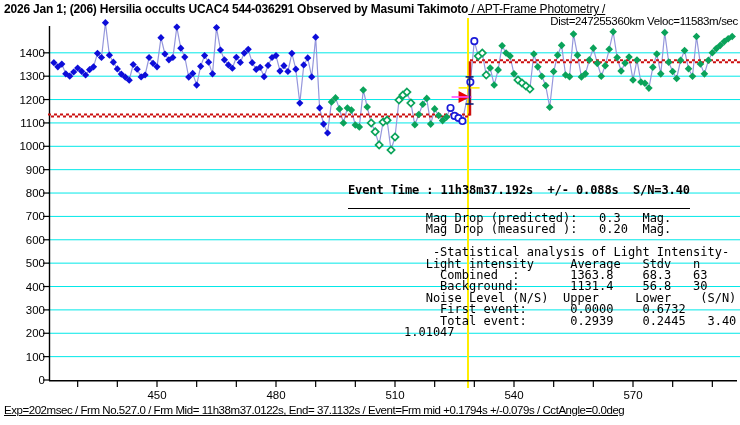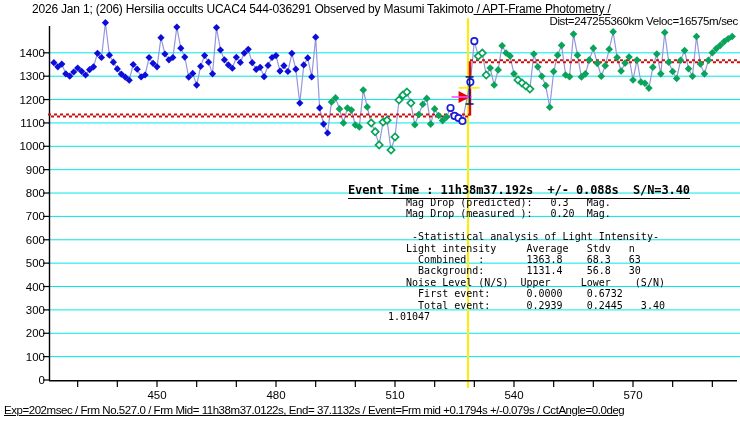--- a/index.html
+++ b/index.html
@@ -1,26 +1,26 @@
 <!DOCTYPE html>
 <html><head>
 <meta charset="utf-8">
 <style>
   html,body{margin:0;padding:0;width:740px;height:425px;background:#fff;overflow:hidden;}
   .stage{position:relative;width:740px;height:425px;font-family:"Liberation Sans",sans-serif;color:#000;}
   #chart{position:absolute;left:0;top:0;}
   .title1{position:absolute;left:4px;top:2px;font-size:12px;letter-spacing:-0.2px;white-space:nowrap;}
-  .title1 .tb{font-weight:normal;margin-left:28px;}
+  .title1 .tb{font-weight:bold;}
   .title1 .tn{font-weight:normal;text-decoration:underline;}
   .title2{position:absolute;right:2px;top:15px;font-size:11.5px;letter-spacing:-0.35px;white-space:nowrap;}
   .evt{position:absolute;left:348px;top:183px;font-family:"DejaVu Sans Mono",monospace;
        font-weight:bold;font-size:12px;letter-spacing:-0.1px;white-space:pre;
-       border-bottom:1.5px solid #000;padding-bottom:1px;}
-  .stats{position:absolute;left:388px;top:197px;margin:0;
-         font-family:"DejaVu Sans Mono",monospace;font-size:10px;line-height:11.4px;}
+       border-bottom:1.5px solid #000;padding-bottom:11px;}
+  .stats{position:absolute;left:388px;top:197px;margin:16px;
+         font-family:"DejaVu Sans Mono",monospace;font-size:12px;line-height:11.4px;}
   .footer{position:absolute;left:4px;top:404px;font-size:11.5px;letter-spacing:-0.45px;white-space:nowrap;text-decoration:underline;}
 </style>
 </head>
 <body>
 
 <div class="stage">
   <svg id="chart" width="740" height="425">
       <g>
         <line x1="48" y1="52.81999999999999" x2="740" y2="52.81999999999999" stroke="#00e8e8" stroke-width="1"></line>
         <line x1="48" y1="76.19" x2="740" y2="76.19" stroke="#00e8e8" stroke-width="1"></line>
@@ -280,21 +280,21 @@
         <line x1="451.57595999999984" y1="96.98930000000001" x2="471.57595999999984" y2="96.98930000000001" stroke="#ff4cff" stroke-width="1.6"></line>
         <line x1="458.57595999999984" y1="87.875" x2="479.57595999999984" y2="87.875" stroke="#ffee00" stroke-width="1.6"></line>
         <line x1="469.57595999999984" y1="76.8911" x2="469.57595999999984" y2="104.00030000000004" stroke="#0a1f7a" stroke-width="1.6"></line>
         <line x1="465.57595999999984" y1="76.8911" x2="473.57595999999984" y2="76.8911" stroke="#0a1f7a" stroke-width="1.6"></line>
         <line x1="465.57595999999984" y1="104.00030000000004" x2="473.57595999999984" y2="104.00030000000004" stroke="#0a1f7a" stroke-width="1.6"></line>
       </g>
     </svg>
 
   <div class="title1"><span class="tb">2026 Jan 1; (206) Hersilia occults UCAC4 544-036291 Observed by Masumi Takimoto</span><span class="tn"> / APT-Frame Photometry /</span></div>
 
-  <div class="title2">Dist=247255360km Veloc=16575m/sec</div>
+  <div class="title2">Dist=247255360km Veloc=11583m/sec</div>
 
   <div class="evt">Event Time : 11h38m37.192s  +/- 0.088s  S/N=3.40</div>
 
   <pre class="stats" id="stats">   Mag Drop (predicted):   0.3   Mag.
    Mag Drop (measured ):   0.20  Mag.
 
     -Statistical analysis of Light Intensity-
    Light intensity     Average   Stdv   n
      Combined  :       1363.8    68.3   63
      Background:       1131.4    56.8   30

